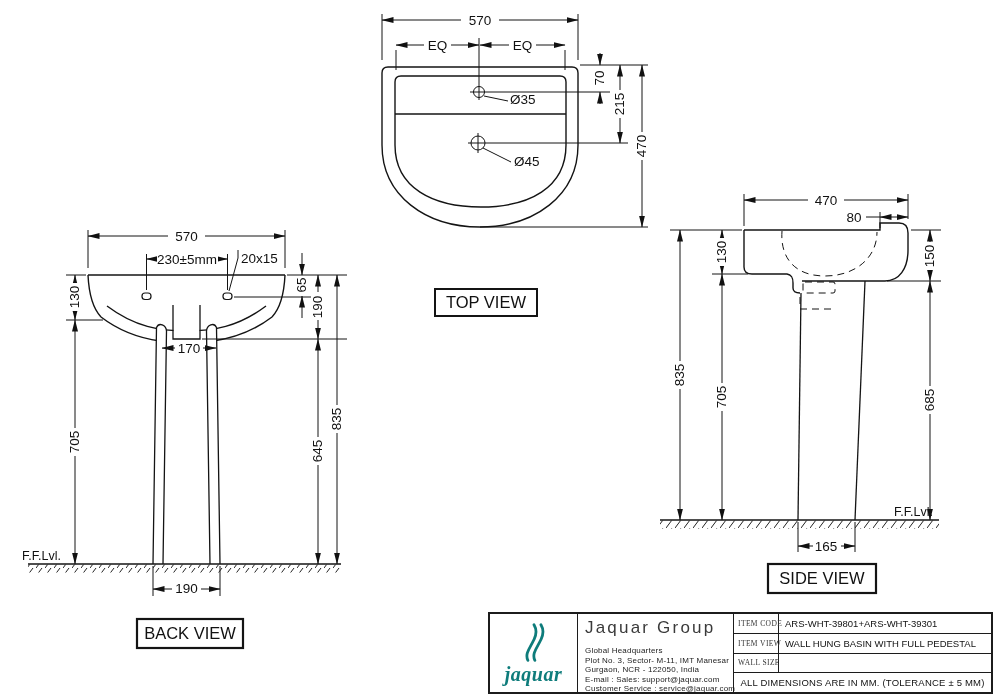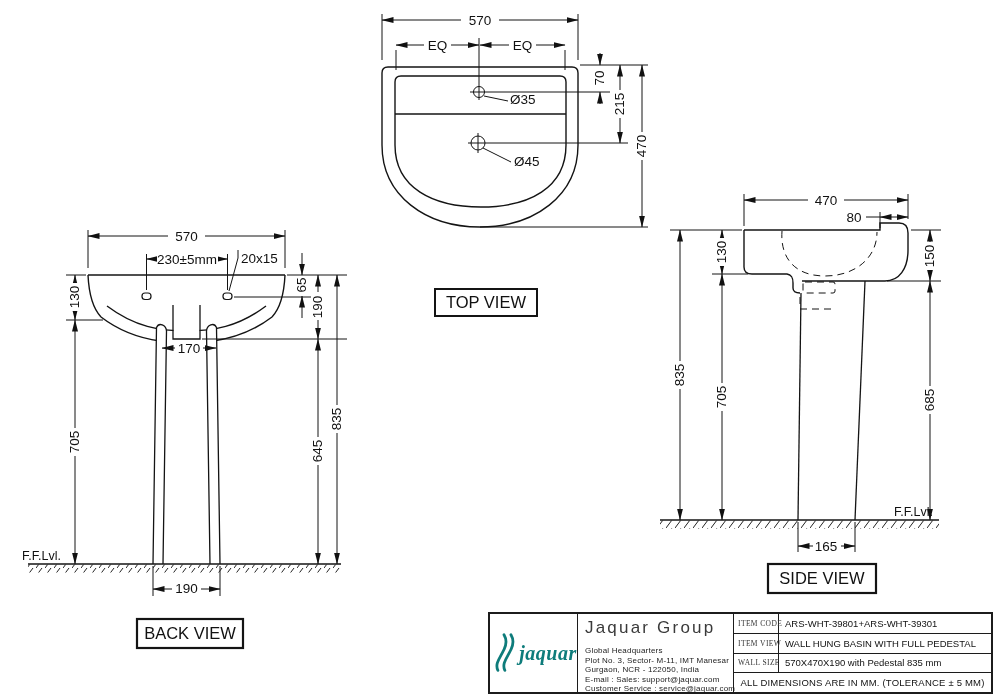--- a/index.html
+++ b/index.html
@@ -8,21 +8,21 @@
     font-family:"Liberation Sans",sans-serif;overflow:hidden;
   }
   svg text{font-family:"Liberation Sans",sans-serif;fill:#111;}
   .drawing{position:absolute;left:0;top:0;}
   
   .tblock{
     position:absolute;left:488px;top:612px;width:505px;height:82px;
     border:2px solid #1c1c1c;display:flex;background:#fff;box-sizing:border-box;
   }
   .tb-logo{
-    width:88px;border-right:1.5px solid #1c1c1c;display:flex;flex-direction:row;
+    width:88px;border-right:1.5px solid #1c1c1c;display:flex;flex-direction:column;
     align-items:center;justify-content:center;gap:1px;box-sizing:border-box;
   }
   .logo-word{
     font-family:"Liberation Serif",serif;font-style:italic;font-weight:700;
     font-size:20px;letter-spacing:.5px;line-height:20px;
   }
   .tb-co{width:156px;border-right:1.5px solid #1c1c1c;padding:2px 0 0 7px;box-sizing:border-box;}
   .co-name{
     font-size:17px;letter-spacing:2.2px;color:#3a3a3a;font-weight:400;
     white-space:nowrap;margin:2px 0 8px 0;
@@ -300,17 +300,16 @@
     <div class="tb-row">
       <div class="tb-label">ITEM CODE</div>
       <div class="tb-val">ARS-WHT-39801+ARS-WHT-39301</div>
     </div>
     <div class="tb-row">
       <div class="tb-label">ITEM VIEW</div>
       <div class="tb-val">WALL HUNG BASIN WITH FULL PEDESTAL</div>
     </div>
     <div class="tb-row">
       <div class="tb-label">WALL SIZE</div>
-      <div class="tb-val">570X470X190 with Pedestal 835 mm</div>
     </div>
     <div class="tb-note">ALL DIMENSIONS ARE IN MM. (TOLERANCE ± 5 MM)</div>
   </div>
 </div>
 
 </body></html>

